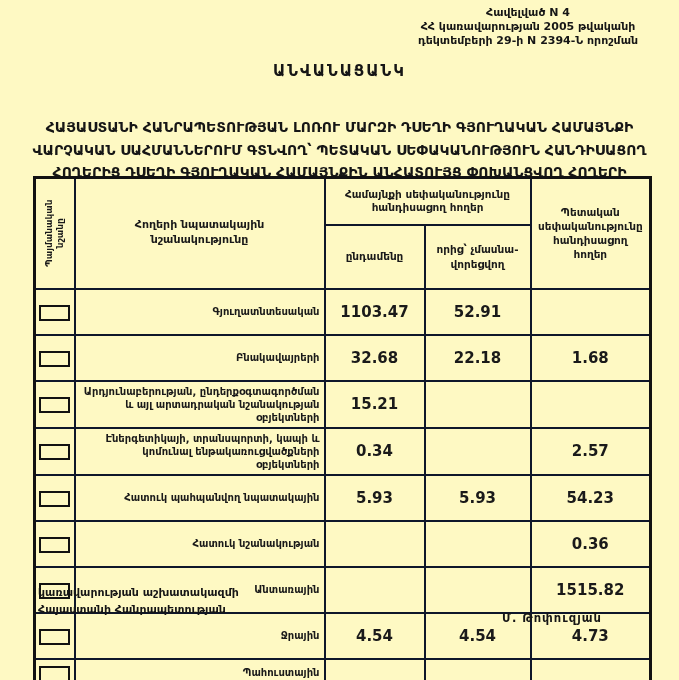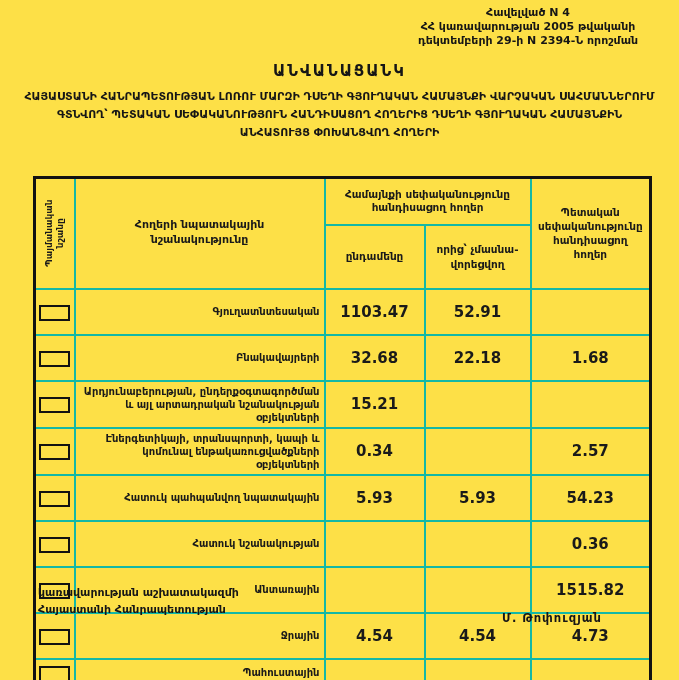--- a/index.html
+++ b/index.html
@@ -1,44 +1,44 @@
 <!DOCTYPE html>
 <html><head>
 <meta charset="utf-8">
 <style>
   * { margin:0; padding:0; box-sizing:border-box; }
   html,body { background:#ffffff; }
   .page {
     position:relative; width:679px; height:680px;
-    background:#fde047; color:#161616;
+    background:#fef9c3; color:#161616;
     font-family:"DejaVu Sans", sans-serif;
     overflow:hidden;
   }
   
   .appendix {
     position:absolute; top:6px; left:378px; width:300px;
     text-align:center; font-size:11px; font-weight:bold; line-height:1.28;
   }
   
   .doc-title {
     position:absolute; top:62px; left:0; width:100%;
     text-align:center; font-size:15px; font-weight:bold; letter-spacing:2px;
   }
   .doc-subtitle {
-    position:absolute; top:88px; left:24px; width:631px;
-    text-align:center; font-size:11px; font-weight:bold; line-height:1.62;
+    position:absolute; top:116px; left:24px; width:631px;
+    text-align:center; font-size:14px; font-weight:bold; line-height:1.62;
   }
   
   table.doc {
     position:absolute; top:176px; left:33px; width:616px;
     border-collapse:collapse; table-layout:fixed;
     border:3px solid #121212;
   }
   table.doc th, table.doc td {
-    border:2px solid #14b8a6; vertical-align:middle;
+    border:2px solid #0f172a; vertical-align:middle;
     font-weight:bold; color:#1a1a1a;
   }
   th.h-community { height:47px; font-size:10.5px; line-height:1.3; padding:2px 8px; text-align:center; }
   tr.subhead th { height:64px; font-size:10.5px; text-align:center; padding:2px 6px; line-height:1.35; font-weight:bold; }
   th.h-state { font-size:10.5px; text-align:center; padding:2px 5px; line-height:1.35; }
   th.h-purpose { font-size:11px; text-align:center; padding:2px 10px; line-height:1.35; }
   th.h-symbol { overflow:hidden; }
   .rot-wrap { display:flex; align-items:center; justify-content:center; width:100%; height:100%; }
   .rot {
     transform:rotate(-90deg); transform-origin:center;

